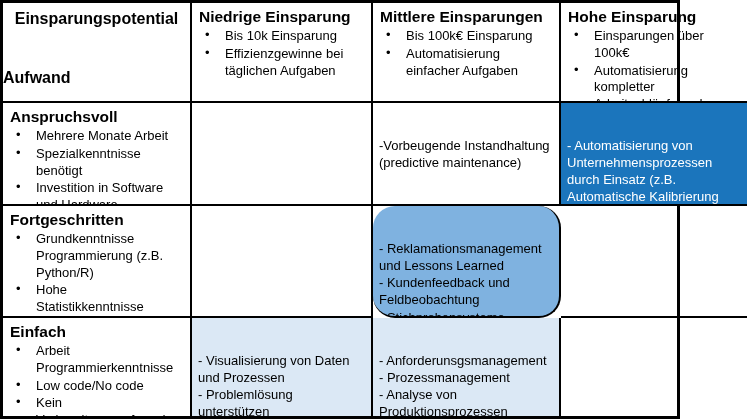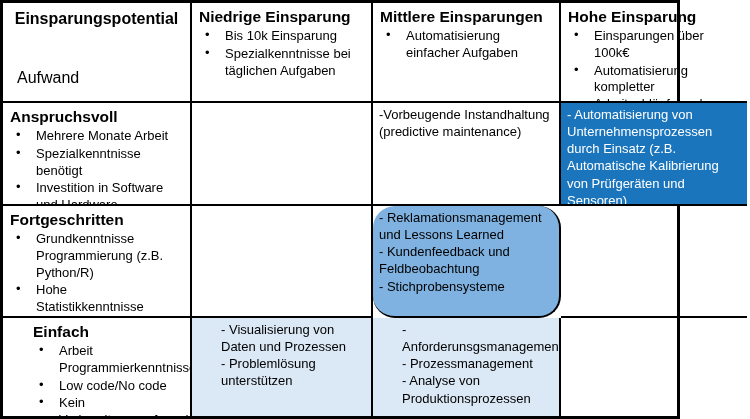--- a/index.html
+++ b/index.html
@@ -13,62 +13,63 @@
     background:#fff;
   }
   .cell{
     box-sizing:border-box;
     border-right:2px solid var(--border,#000);
     border-bottom:2px solid var(--border,#000);
     overflow:hidden;
     position:relative;
   }
   .cell.last-col{border-right:none;}
-  .cell.last-row{border-bottom:none;padding-left:23px;}
+  .cell.last-row{border-bottom:none;}
 
   
   .corner-top{font-weight:bold;font-size:16px;text-align:center;padding-top:7px;}
-  .corner-bottom{font-weight:normal;font-size:16px;position:absolute;left:14px;bottom:14px;}
+  .corner-bottom{font-weight:bold;font-size:16px;position:absolute;left:0;bottom:14px;}
 
   
   .head-title{font-weight:bold;font-size:15.5px;padding:5px 4px 1px 7px;line-height:1.15;}
 
   
   ul.bullets{list-style:none;margin:1px 12px 0 0;padding:0;font-size:13px;line-height:1.3;}
   ul.bullets li{position:relative;padding:0 4px 1px 33px;}
   ul.bullets li::before{content:"\2022";position:absolute;left:13px;top:-1px;font-size:13px;}
 
   
-  .body-text{font-size:13px;line-height:1.32;padding:3px 5px 3px 6px;white-space:pre-line;}
+  .body-text{font-size:13px;line-height:1.32;padding:3px 5px 3px 6px;white-space:pre-line;margin-top:31px;}
   .bg-dark{background:var(--dark-blue,#1b75bc);}
   .bg-dark .body-text{color:#ffffff;}
   .bg-med{background:var(--medium-blue,#7fb2e0);border-radius:22px;}
   .bg-light{background:var(--light-blue,#dbe8f5);}
 </style>
 </head>
 <body>
 
 <div class="matrix">
 
   <div class="cell corner">
     <div class="corner-top">Einsparungspotential</div>
     <div class="corner-bottom">Aufwand</div>
   </div>
 
   <div class="cell">
     <div class="head-title">Niedrige Einsparung</div>
     <ul class="bullets">
       <li>Bis 10k Einsparung</li>
-      <li>Spezialkenntnisse bei täglichen Aufgaben</li>
+      <li>Effizienzgewinne bei täglichen Aufgaben</li>
     </ul>
   </div>
 
   <div class="cell">
     <div class="head-title">Mittlere Einsparungen</div>
     <ul class="bullets">
+      <li>Bis 100k€ Einsparung</li>
       <li>Automatisierung einfacher Aufgaben</li>
     </ul>
   </div>
 
   <div class="cell last-col">
     <div class="head-title">Hohe Einsparung</div>
     <ul class="bullets">
       <li>Einsparungen über 100k€</li>
       <li>Automatisierung kompletter Arbeitsabläufe und Prozesse</li>
     </ul>

